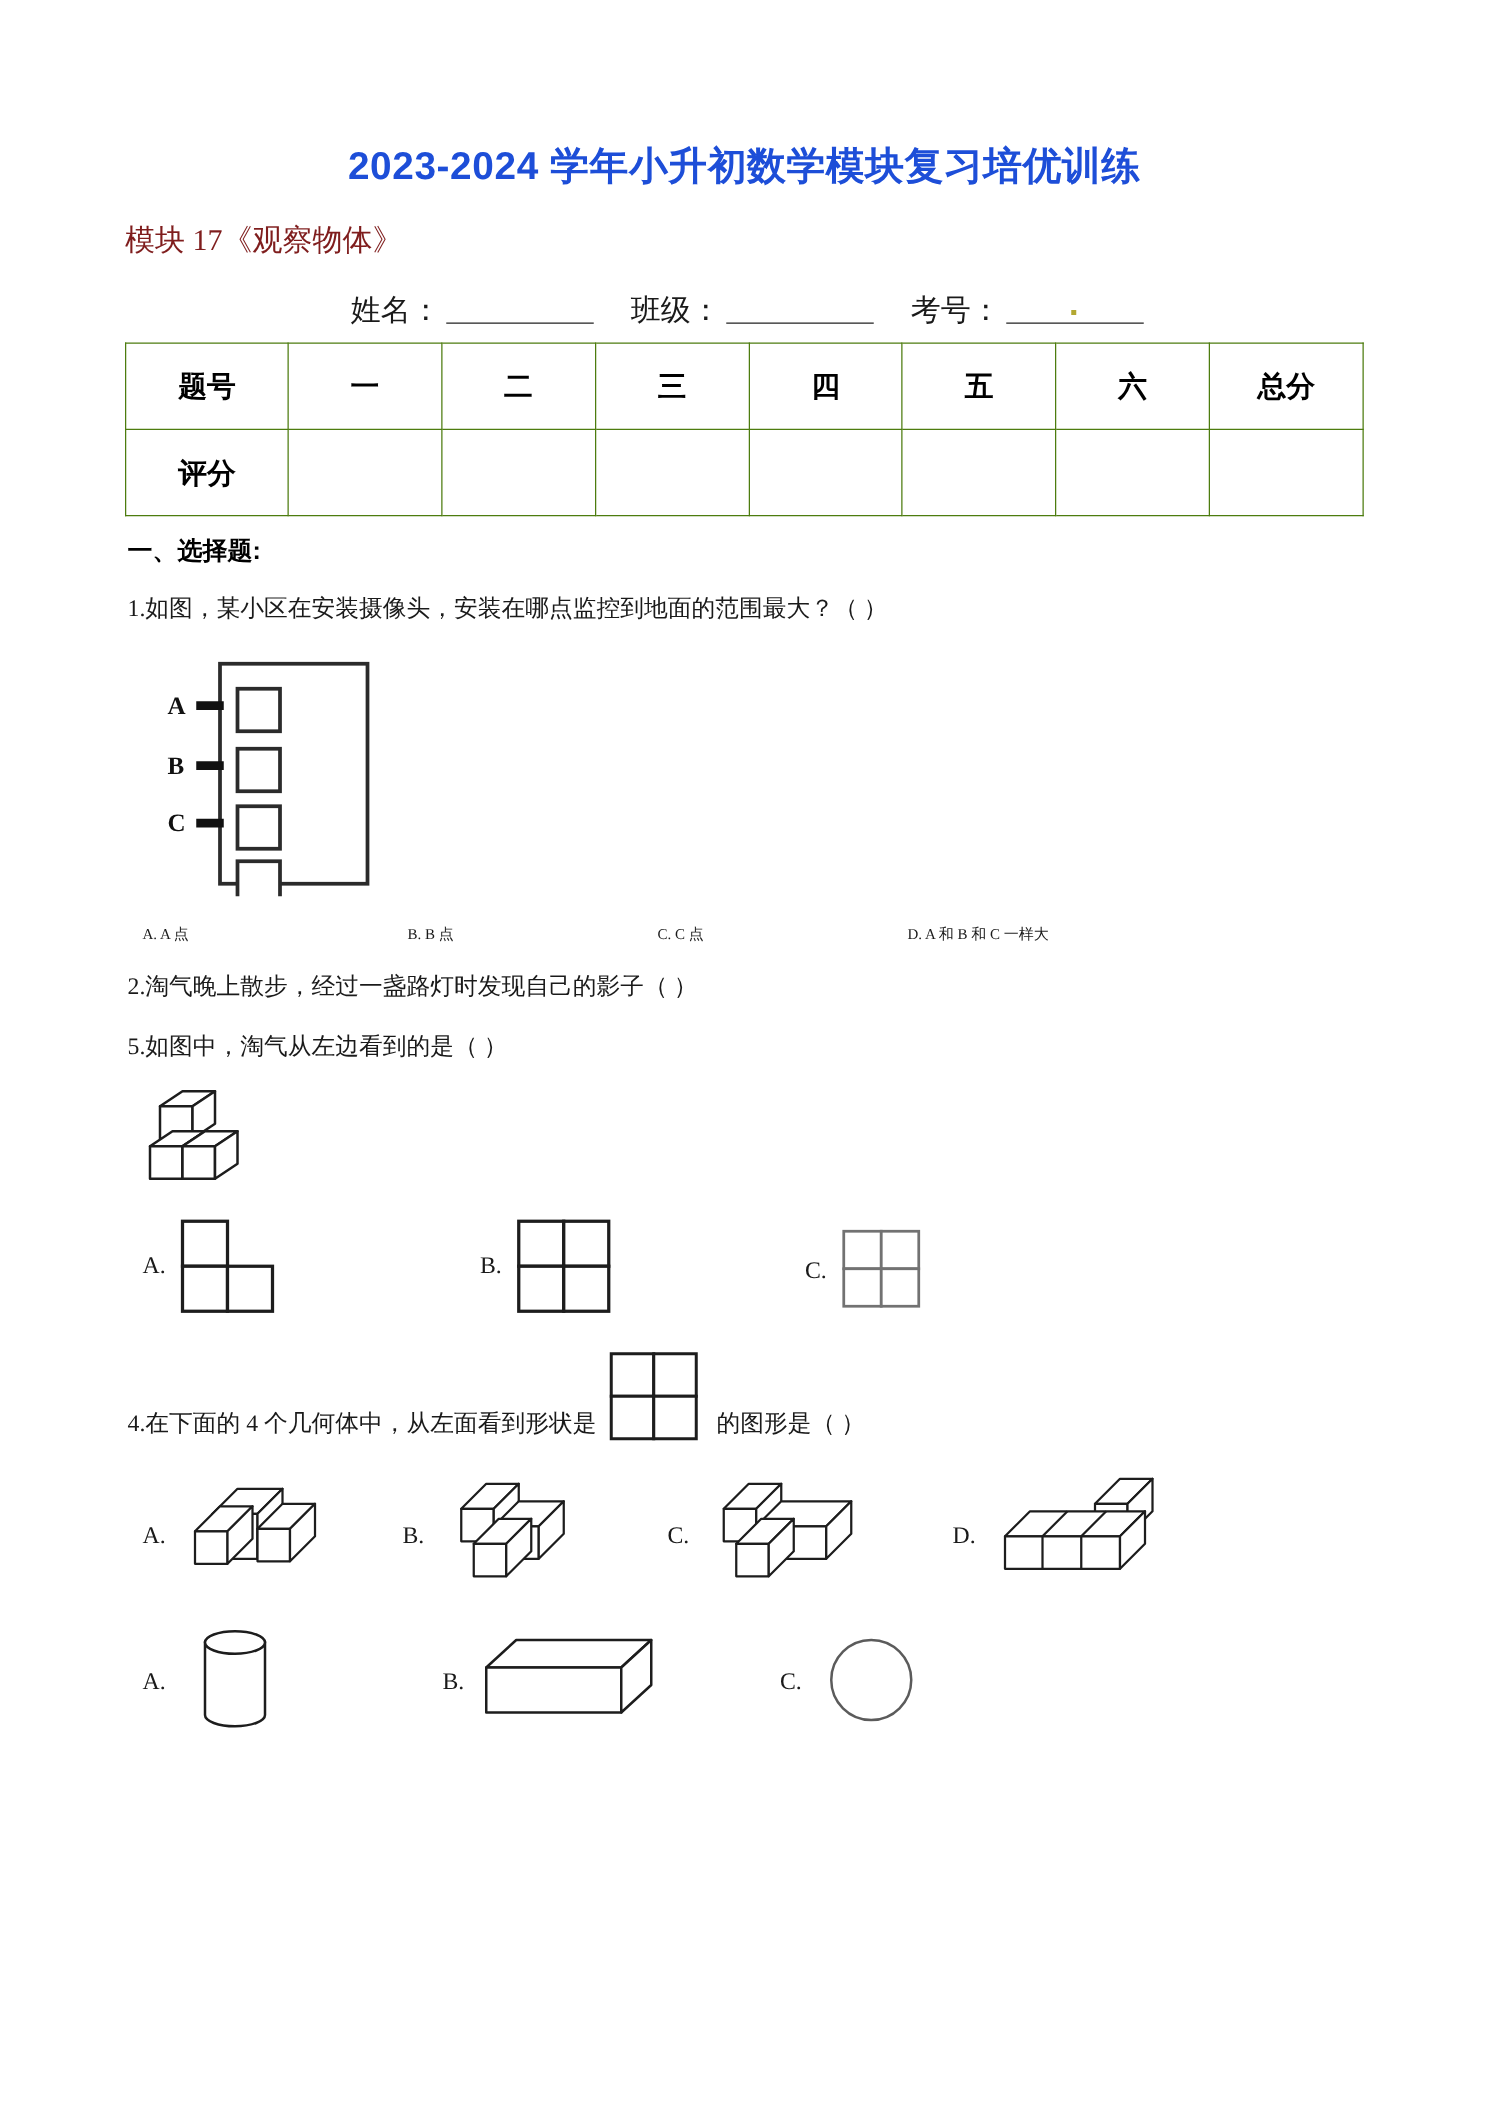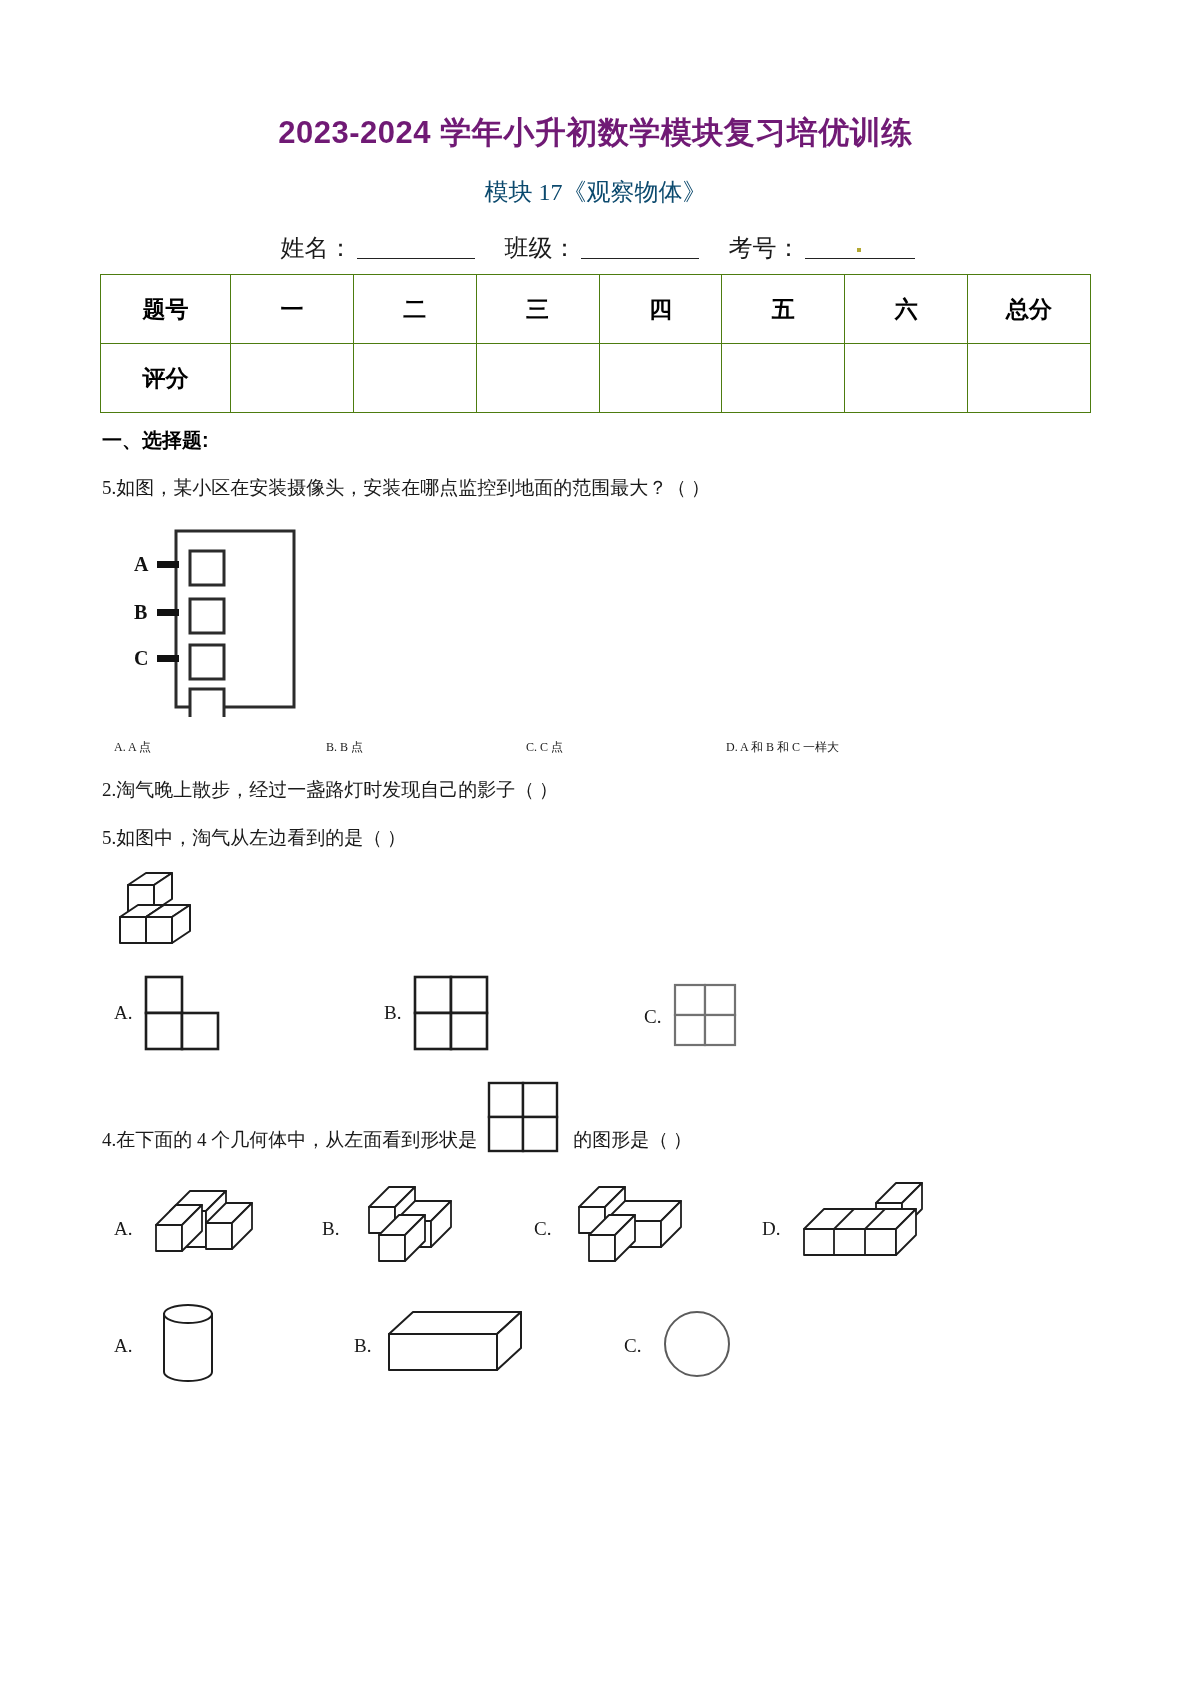--- a/index.html
+++ b/index.html
@@ -27,27 +27,27 @@
   }
 
   
   .doc-title {
     text-align: center;
     font-family: "Liberation Sans", "DejaVu Sans", sans-serif;
     font-weight: bold;
     font-size: 31px;
     letter-spacing: 0.5px;
     margin-top: 112px;
-    color: #701a75;
+    color: #1d4ed8;
   }
   .doc-subtitle {
-    text-align: center;
+    text-align: left;
     font-size: 24px;
     margin-top: 22px;
-    color: #0c4a6e;
+    color: #7f1d1d;
   }
 
   
   .info-line {
     margin-top: 24px;
     font-size: 24px;
     white-space: nowrap;
     padding-left: 8px;
     text-align: center;
   }
@@ -188,21 +188,21 @@
           <td></td>
           <td></td>
           <td></td>
           <td></td>
         </tr>
       </tbody>
     </table>
 
     <div class="section-head">一、选择题:</div>
 
-    <div class="q-text">5.如图，某小区在安装摄像头，安装在哪点监控到地面的范围最大？（    ）</div>
+    <div class="q-text">1.如图，某小区在安装摄像头，安装在哪点监控到地面的范围最大？（    ）</div>
 
     <div style="margin-top:14px; padding-left:18px;">
       <svg width="200" height="200" viewBox="0 0 200 200">
 
         <rect x="58" y="14" width="118" height="176" fill="#ffffff" stroke="#2b2b2b" stroke-width="3"></rect>
 
         <rect x="72" y="34" width="34" height="34" fill="#ffffff" stroke="#2b2b2b" stroke-width="3"></rect>
         <rect x="72" y="82" width="34" height="34" fill="#ffffff" stroke="#2b2b2b" stroke-width="3"></rect>
         <rect x="72" y="128" width="34" height="34" fill="#ffffff" stroke="#2b2b2b" stroke-width="3"></rect>
         <rect x="72" y="172" width="34" height="34" fill="#ffffff" stroke="#2b2b2b" stroke-width="3"></rect>

